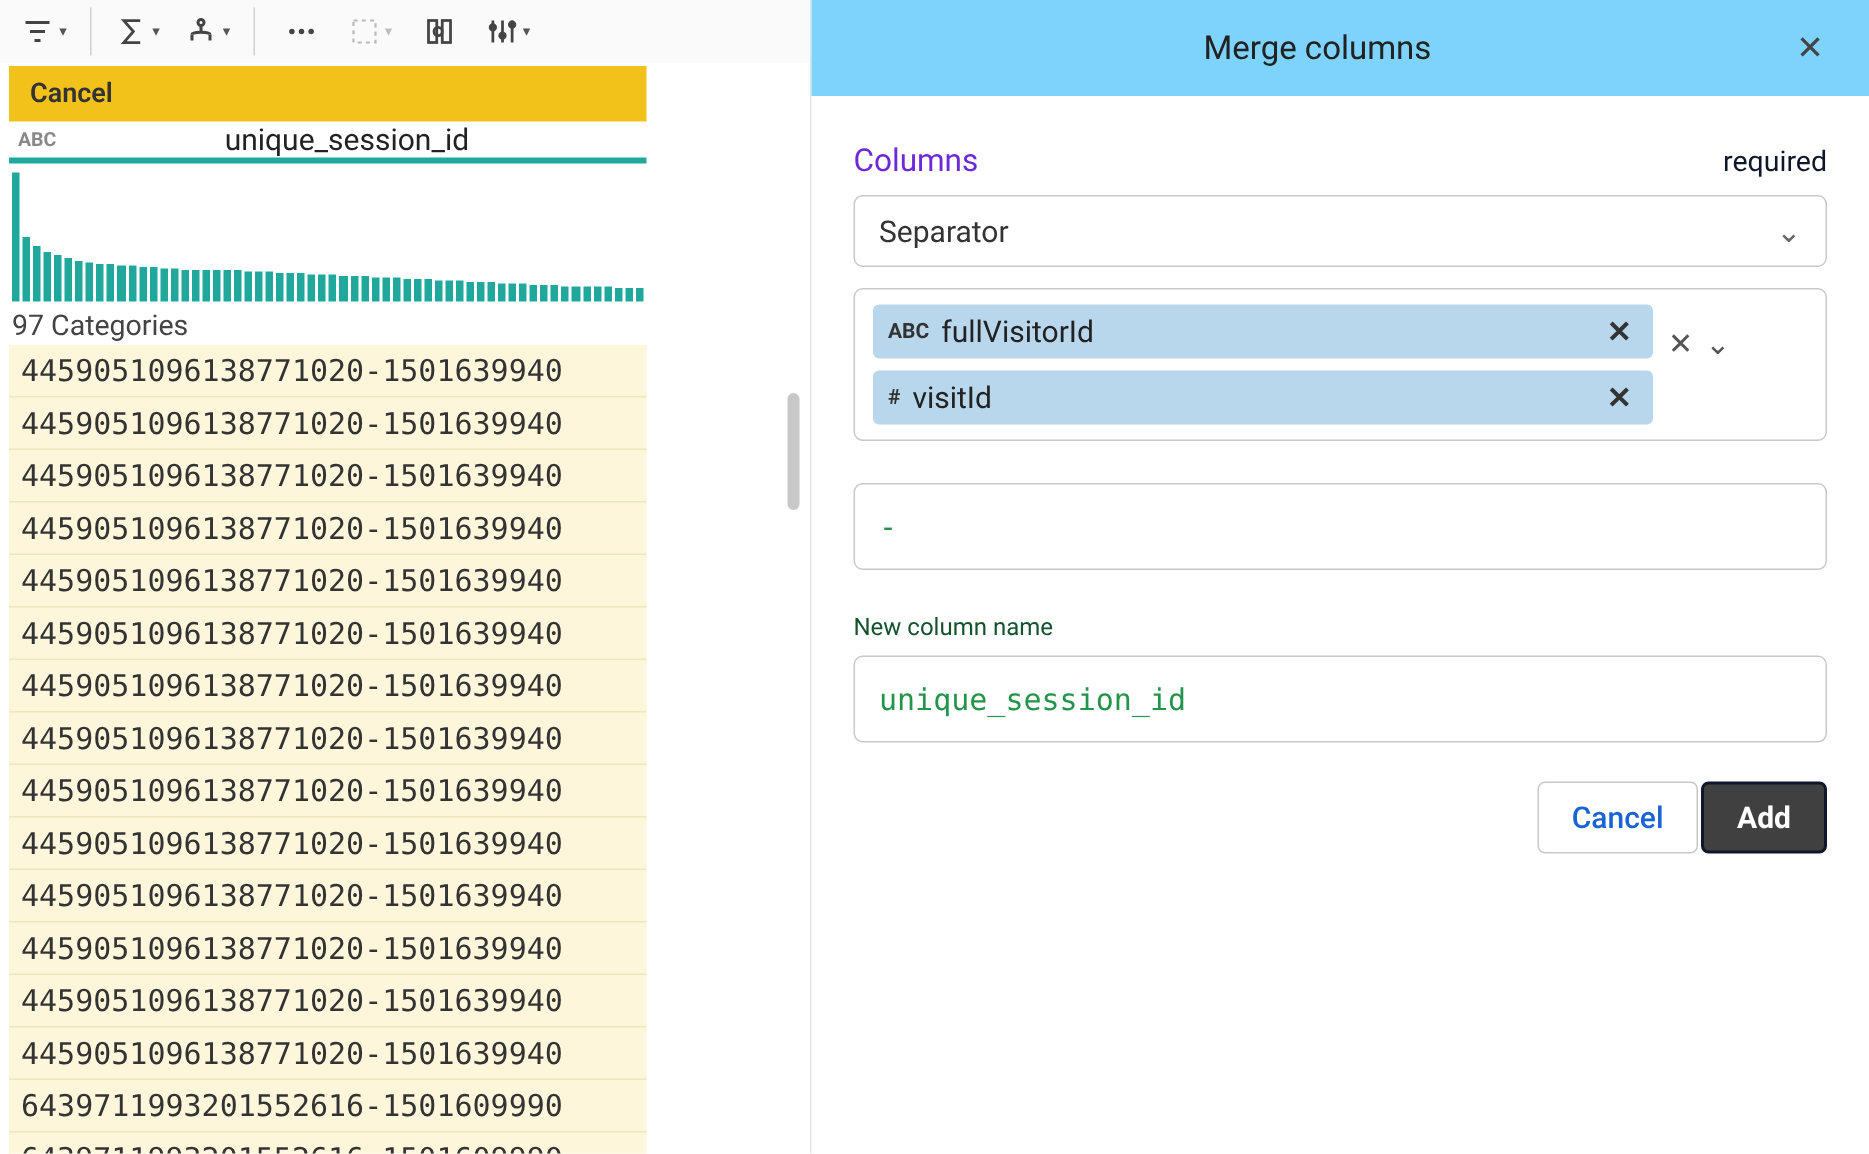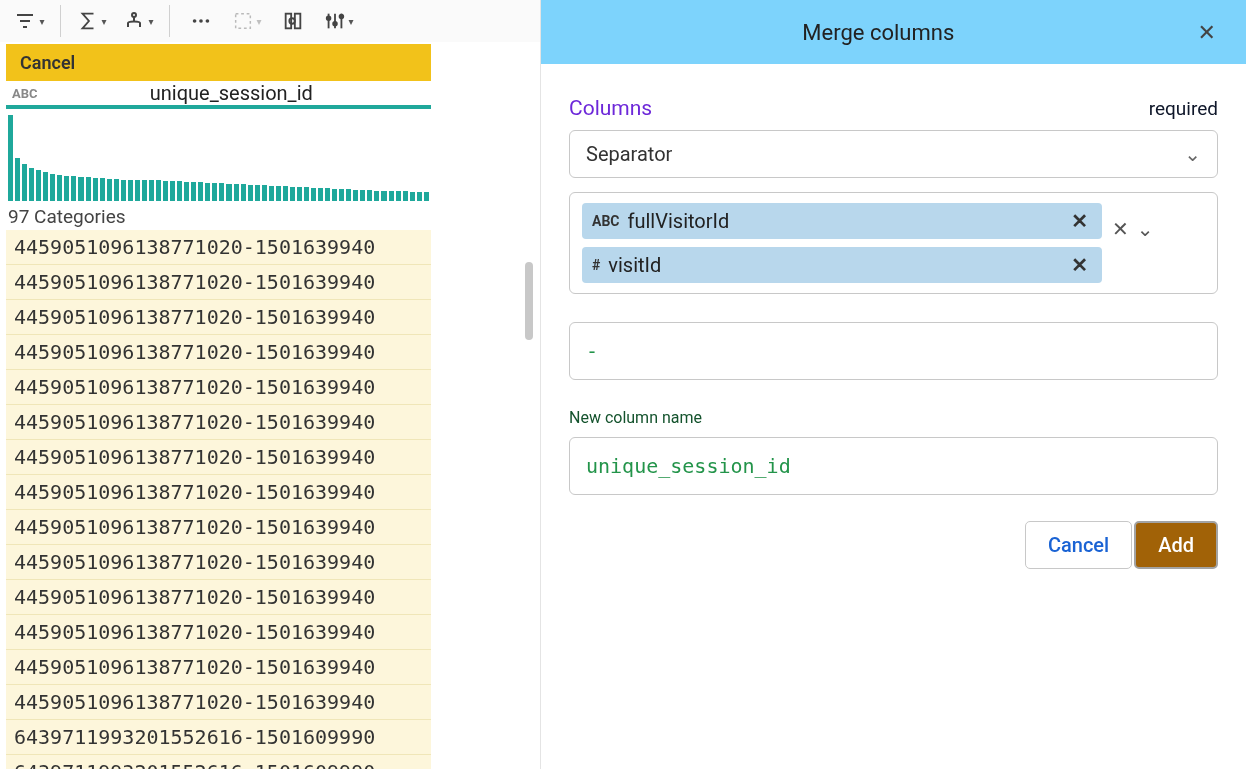--- a/index.html
+++ b/index.html
@@ -148,21 +148,21 @@
     display:flex; justify-content:flex-end; gap:2px;
   }
   .btn{
     height:48px; border-radius:5px; font-size:20px; font-weight:500;
     padding:0 22px; cursor:pointer; display:flex; align-items:center;
   }
   .btn-cancel{
     border:1px solid #c8c8c8; background:#fff; color:#1a63d4;
   }
   .btn-add{
-    border:2px solid #a3a3a3; background:#a16207; color:#fff;
+    border:2px solid #0f172a; background:#404040; color:#fff;font-weight:bold;
   }
 </style>
 </head>
 <body>
 
 <div class="left">
   <div class="toolbar">
     <div class="tb-btn">
       <svg width="24" height="24" viewBox="0 0 24 24" fill="none" stroke="#444" stroke-width="2">
           <line x1="4" y1="6" x2="20" y2="6"></line>

